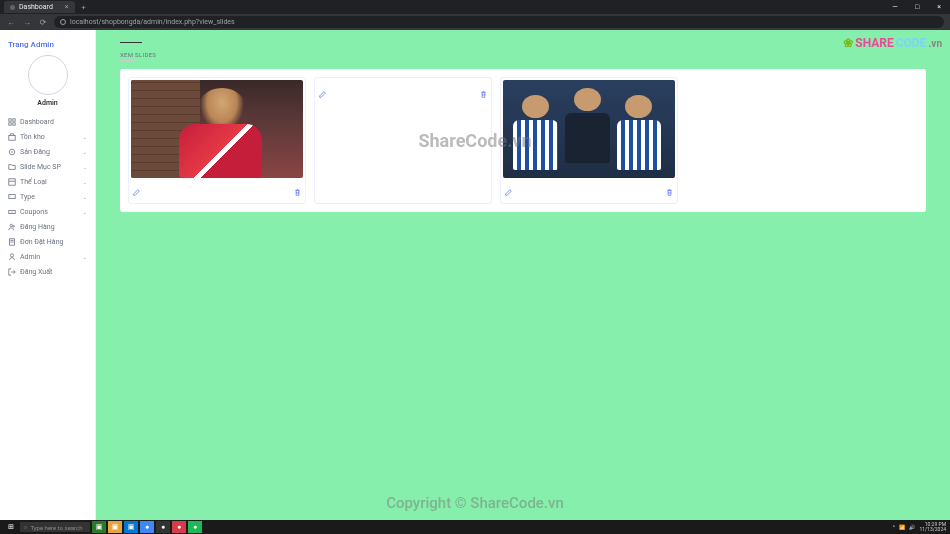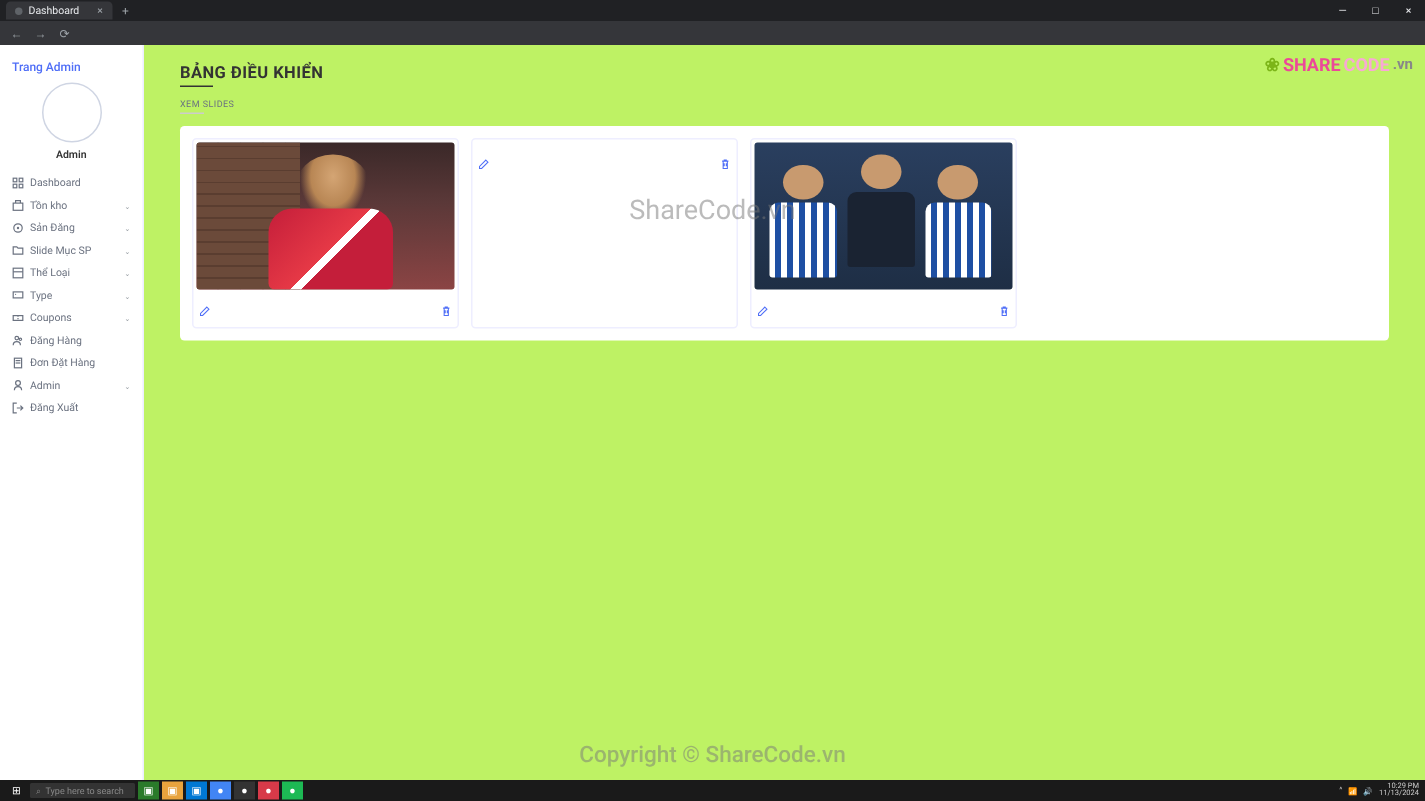--- a/index.html
+++ b/index.html
@@ -14,21 +14,21 @@
 .newtab{width:10px;height:10px;display:flex;align-items:center;justify-content:center;color:#9aa0a6;font-size:8px}
 .winctrls{display:flex;gap:8px;color:#e8eaed;font-size:7px}
 .winctrls span{width:14px;text-align:center}
 
 .addrbar{height:16px;background:#35363a;display:flex;align-items:center;padding:0 6px;gap:6px}
 .navbtn{width:10px;height:10px;display:flex;align-items:center;justify-content:center;color:#9aa0a6;font-size:8px}
 .urlbox{flex:1;height:12px;background:#202124;border-radius:6px;display:flex;align-items:center;padding:0 6px;gap:4px;font-size:7px;color:#9aa0a6}
 .urlbox .info{width:6px;height:6px;border:1px solid #9aa0a6;border-radius:50%}
 
 
-.app{position:absolute;top:30px;left:0;right:0;bottom:14px;background:#bef264;display:flex}
+.app{position:absolute;top:30px;left:0;right:0;bottom:14px;background:#86efac;display:flex}
 .sidebar{width:96px;background:#fff;padding:10px 6px;border-right:1px solid #eef}
 .brand{font-size:8px;color:#4f6ef7;font-weight:500;margin-bottom:6px;padding-left:2px}
 .avatar{width:40px;height:40px;border-radius:50%;border:1px solid #cfd5e3;margin:0 auto 4px;background:#fff}
 .username{text-align:center;font-size:7px;color:#333;font-weight:600;margin-bottom:8px}
 .nav{display:flex;flex-direction:column;gap:1px}
 .nav-item{display:flex;align-items:center;gap:4px;padding:3px 2px;font-size:7px;color:#6b7280;cursor:pointer}
 .nav-item svg{width:8px;height:8px;flex-shrink:0}
 .nav-item .chev{margin-left:auto;font-size:5px;color:#9aa0a6}
 
 .main{flex:1;padding:12px 24px}
@@ -61,23 +61,23 @@
 .img3 .p3{left:66%}
 .img3 .head{width:60%;height:28%;background:#c89a6f;border-radius:50%;margin:0 auto}
 .img3 .body{width:100%;height:60%;margin-top:4%;border-radius:6px 6px 2px 2px}
 .img3 .stripes{background:repeating-linear-gradient(90deg,#fff 0 4px,#1e4fa3 4px 8px)}
 .img3 .dark{background:#1a2332}
 
 
 .wm-logo{position:absolute;top:36px;right:8px;font-size:12px;font-weight:700;display:flex;align-items:center;gap:2px;z-index:10}
 .wm-logo .leaf{color:#7cb518}
 .wm-logo .share{color:#ec4899}
-.wm-logo .code{color:#f9a8d4}
+.wm-logo .code{color:#7dd3fc}
 .wm-logo .vn{color:#888;font-size:10px}
-.wm-center{position:absolute;top:130px;left:50%;transform:translateX(-50%);color:rgba(120,120,120,.5);font-size:18px;font-weight:400;z-index:5;pointer-events:none}
+.wm-center{position:absolute;top:130px;left:50%;transform:translateX(-50%);color:rgba(120,120,120,.5);font-size:18px;font-weight:700;z-index:5;pointer-events:none}
 .wm-bottom{position:absolute;bottom:22px;left:50%;transform:translateX(-50%);color:rgba(120,120,120,.5);font-size:15px;font-weight:500;z-index:5;pointer-events:none}
 
 
 .taskbar{position:absolute;bottom:0;left:0;right:0;height:14px;background:#1a1a1a;display:flex;align-items:center;padding:0 4px;gap:2px}
 .tb-item{width:14px;height:12px;display:flex;align-items:center;justify-content:center;font-size:7px;color:#fff}
 .search{width:70px;height:10px;background:#333;border-radius:1px;display:flex;align-items:center;padding:0 4px;font-size:6px;color:#888;gap:3px}
 .tray{margin-left:auto;display:flex;align-items:center;gap:4px;font-size:5px;color:#ccc}
 .tray .time{text-align:right;line-height:1.1}
 </style>
 </head>
@@ -96,20 +96,24 @@
     <span>—</span>
     <span>□</span>
     <span>×</span>
   </div>
 </div>
 
 <div class="addrbar">
   <div class="navbtn">←</div>
   <div class="navbtn">→</div>
   <div class="navbtn">⟳</div>
+  <div class="urlbox">
+    <span class="info"></span>
+    <span>localhost/shopbongda/admin/index.php?view_slides</span>
+  </div>
 </div>
 
 <div class="app">
   <aside class="sidebar">
     <div class="brand">Trang Admin</div>
     <div class="avatar"></div>
     <div class="username">Admin</div>
     <nav class="nav">
       <div class="nav-item">
           <svg viewBox="0 0 10 10">
@@ -194,21 +198,20 @@
       <div class="nav-item">
           <svg viewBox="0 0 10 10">
             <path d="M4 1H1v8h3M4 5h5M7 3l2 2-2 2" fill="none" stroke="currentColor"></path>
           </svg>
           <span>Đăng Xuất</span>
         </div>
     </nav>
   </aside>
 
   <main class="main">
-    <h1 class="page-title">BẢNG ĐIỀU KHIỂN</h1>
     <div class="title-underline"></div>
     <div class="subtitle">XEM SLIDES</div>
     <div class="sub-underline"></div>
 
     <div class="panel">
       <div class="card">
         <div class="card-img img1">
             <div class="brick"></div>
           </div>
         <div class="card-actions">

